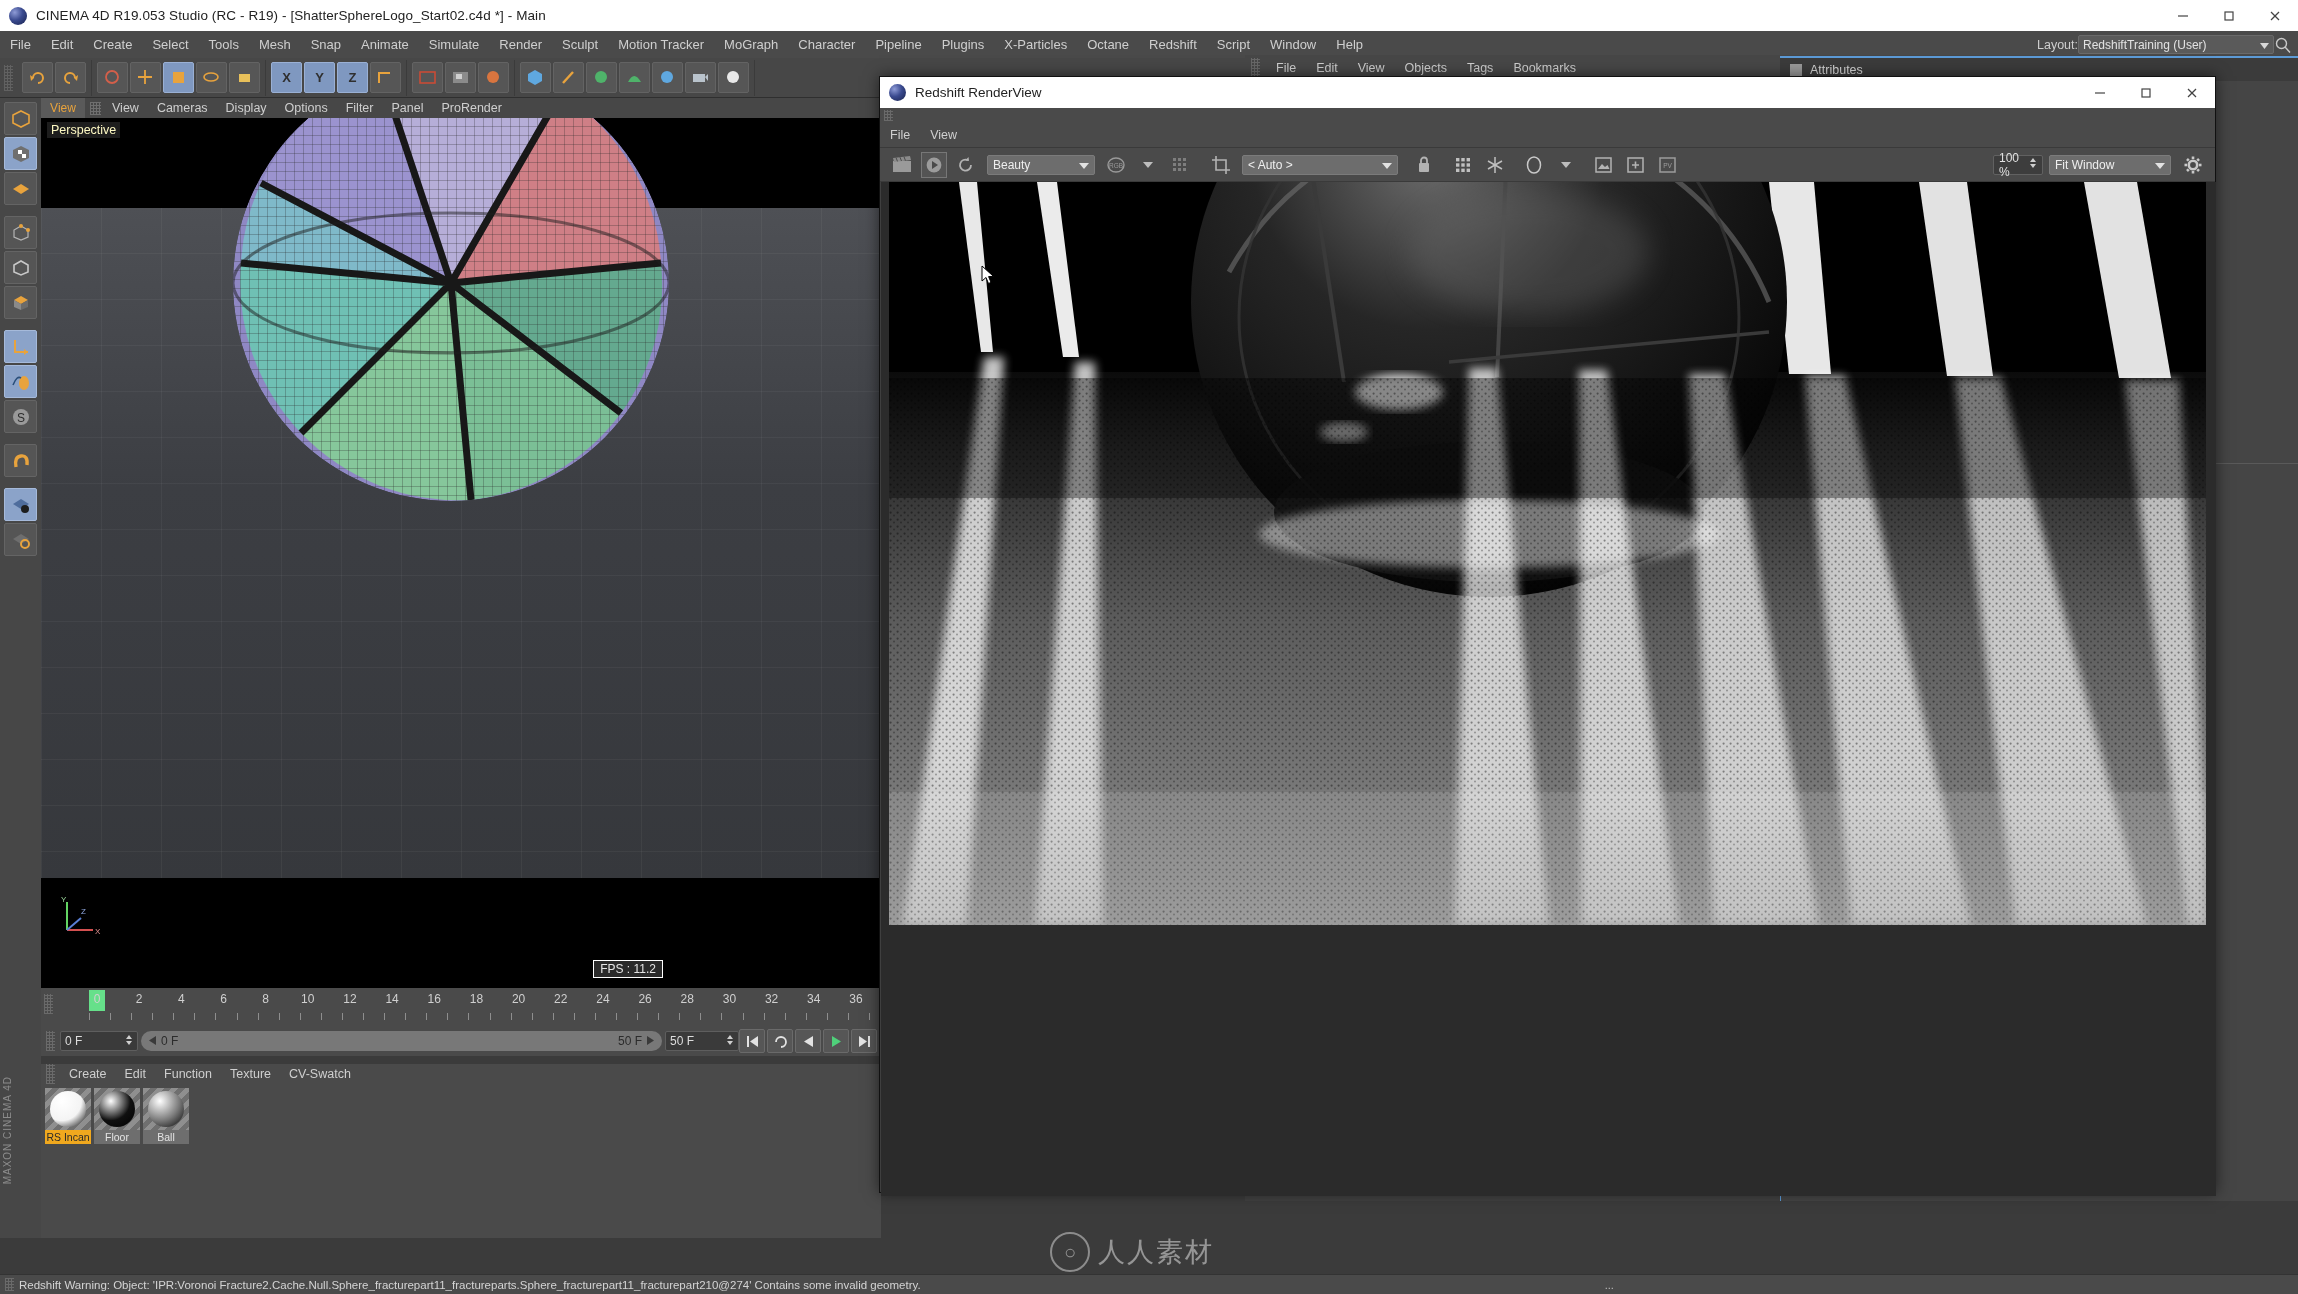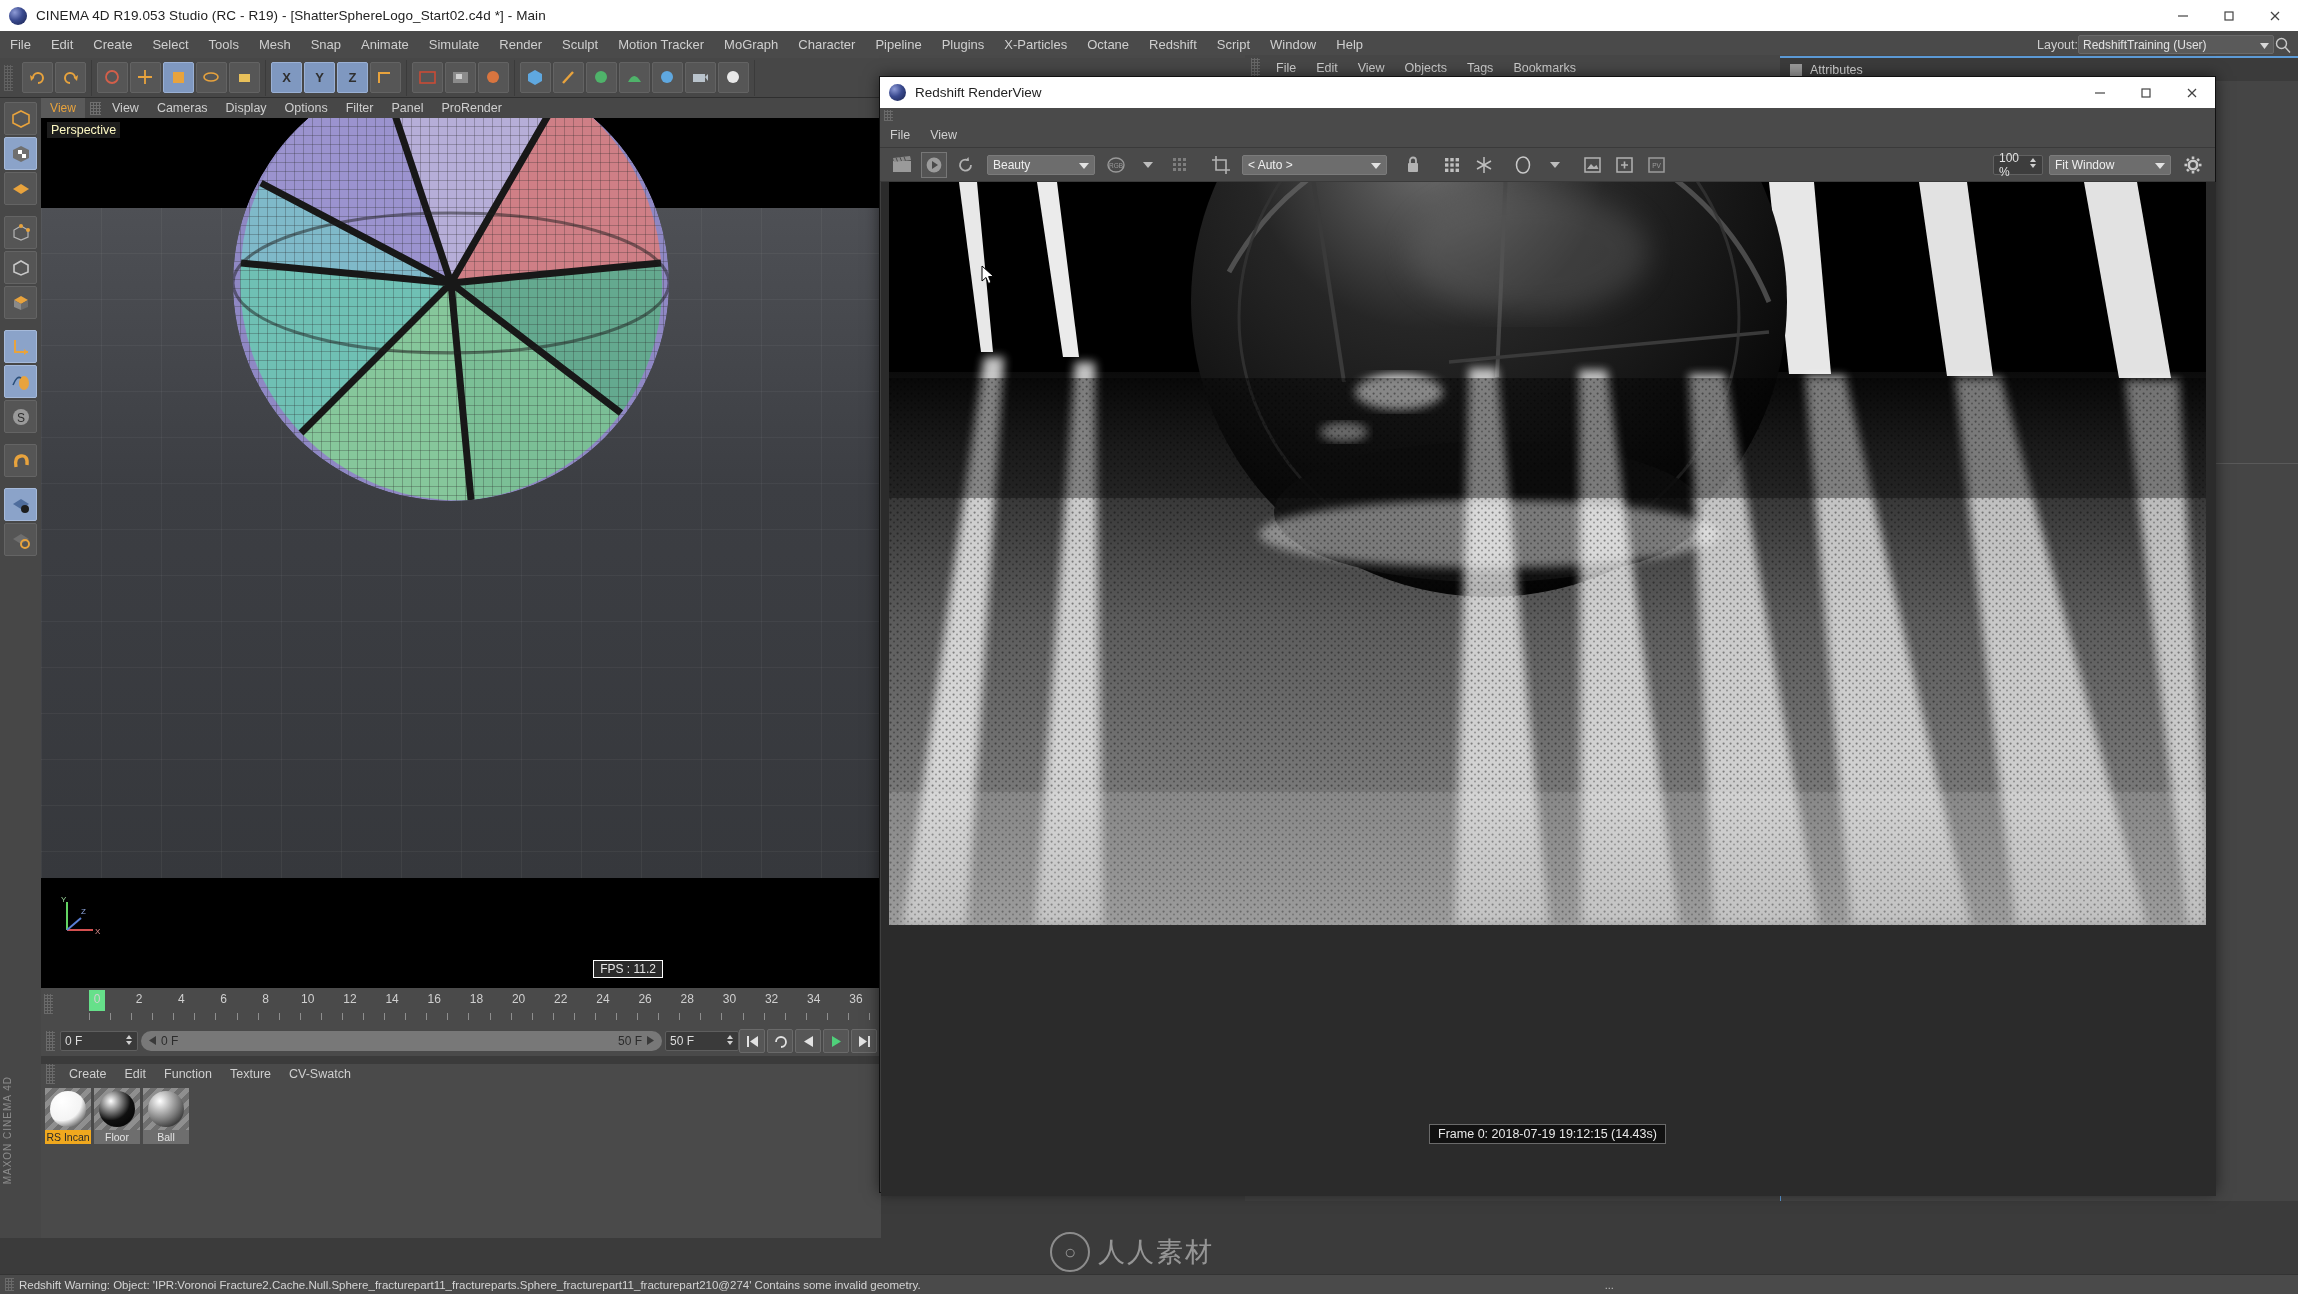--- a/index.html
+++ b/index.html
@@ -812,21 +812,21 @@
               <rect x="12" y="12" width="3" height="3"></rect>
             </g>
           </svg>
       </div>
       <div class="rvi" style="margin-left:12px">
         <svg width="20" height="20" viewBox="0 0 20 20">
             <path d="M5 1 L5 15 L19 15" fill="none" stroke="#b3b3b3" stroke-width="1.6"></path>
             <path d="M1 5 L15 5 L15 19" fill="none" stroke="#b3b3b3" stroke-width="1.6"></path>
           </svg>
       </div>
-      <div class="rv-combo" style="width:145px; margin:0 5px;">
+      <div class="rv-combo" style="width:156px; margin:0 5px;">
         <span>&lt; Auto &gt;</span>
         <span class="arw"><svg width="10" height="6" viewBox="0 0 10 6">
               <path d="M0 0 L10 0 L5 6 Z" fill="#e2e2e2"></path>
             </svg></span>
       </div>
       <div class="rvi" style="margin-left:8px">
         <svg width="16" height="18" viewBox="0 0 16 18">
             <rect x="3" y="7" width="10" height="9" rx="1" fill="#b3b3b3"></rect>
             <path d="M5 7 L5 4.5 A3 3 0 0 1 11 4.5 L11 7" fill="none" stroke="#b3b3b3" stroke-width="1.8"></path>
           </svg>
@@ -990,23 +990,20 @@
           <polygon points="1066,196 1112,196 1258,743 1126,743" fill="url(#beamg)" opacity=".74" filter="url(#blr)"></polygon>
           <polygon points="1236,198 1290,198 1317,660 1317,743 1298,743" fill="url(#beamg)" opacity=".72" filter="url(#blr)"></polygon>
         </g>
 
         <rect x="0" y="196" width="1317" height="547" fill="url(#dots)" opacity=".72"></rect>
         <rect x="0" y="196" width="1317" height="120" fill="#000" opacity=".35"></rect>
         <rect x="0" y="610" width="1317" height="133" fill="#ffffff" opacity=".12"></rect>
       </svg>
     </div>
 
-    <div class="rv-status">
-      <span class="txt">Frame 0:  2018-07-19  19:12:15  (14.43s)</span>
-    </div>
   </div>
 
   <div class="watermark">
     <div class="wm-circle">○</div>
     <div class="wm-text">人人素材</div>
   </div>
 
   <div class="statusbar">
     <div class="sb-grip"></div>
     <div class="sb-text">Redshift Warning: Object: 'IPR:Voronoi Fracture2.Cache.Null.Sphere_fracturepart11_fractureparts.Sphere_fracturepart11_fracturepart210@274' Contains some invalid geometry.</div>

